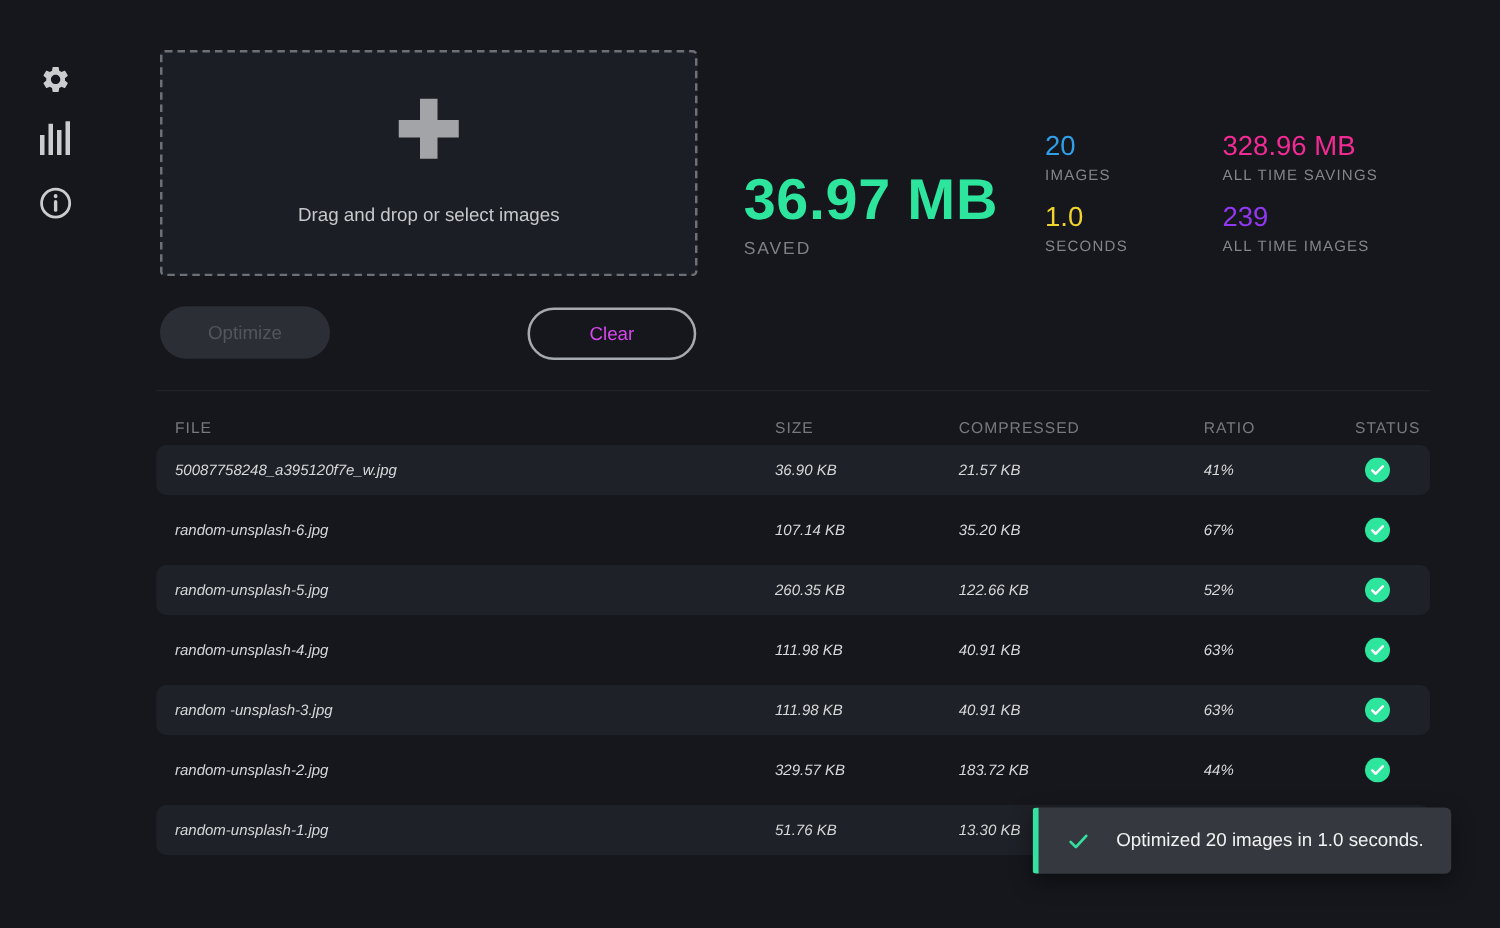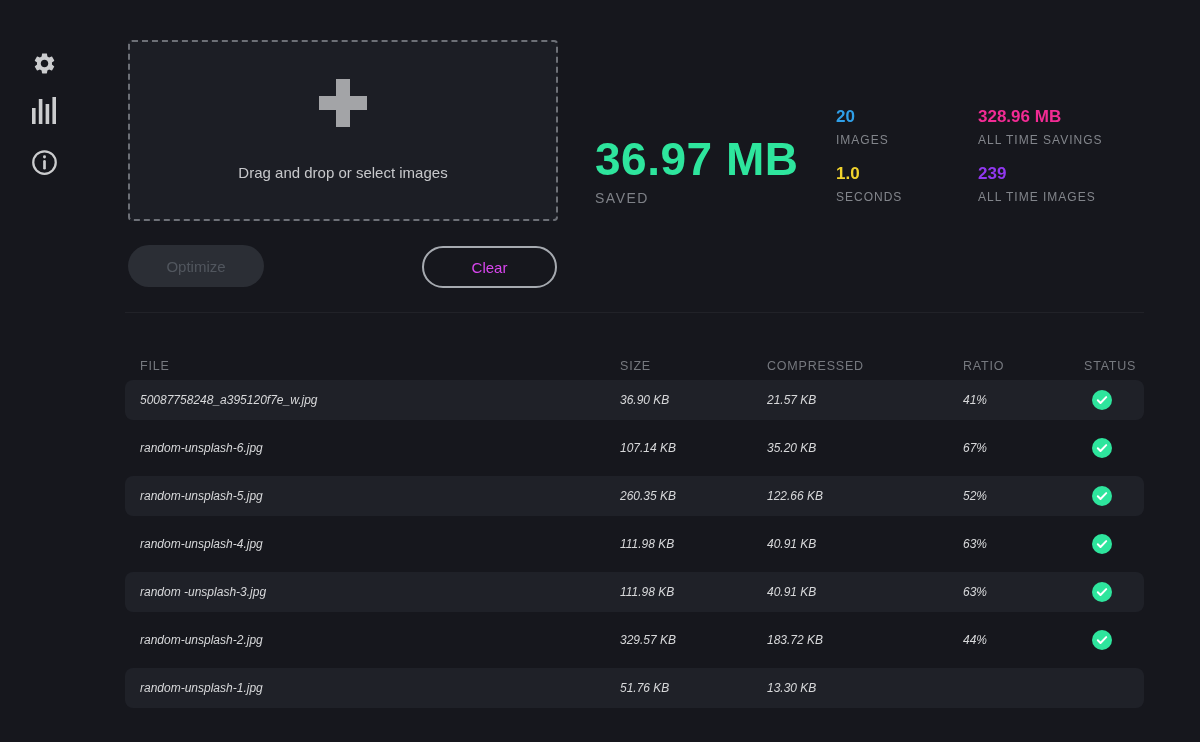--- a/index.html
+++ b/index.html
@@ -32,31 +32,31 @@
 
   
   .saved { position:absolute; left:595px; top:135px; }
   .saved-value { font-size:46px; font-weight:bold; color:#2ee59d; line-height:48px; letter-spacing:0.5px; }
   .saved-label { margin-top:7px; font-size:14px; color:#7e8187; letter-spacing:1.5px; }
 
   .stat-col { position:absolute; top:104px; }
   .stat-col.col-2 { left:836px; }
   .stat-col.col-3 { left:978px; }
   .stat-item { margin-bottom:13px; }
-  .stat-value { font-size:17px; font-weight:bold; line-height:26px; }
+  .stat-value { font-size:22px; font-weight:normal; line-height:26px; }
   .stat-label { font-size:12px; color:#82858b; letter-spacing:1px; margin-top:3px; line-height:15px; }
   .c-blue   { color:#2f9fe8; }
   .c-yellow { color:#f1d32d; }
   .c-pink   { color:#f22b94; }
   .c-purple { color:#9138f0; }
 
   
   .table-sep { position:absolute; left:125px; top:312px; width:1019px; height:1px;
                background:rgba(255,255,255,0.05); }
-  .table { position:absolute; left:125px; top:352px; width:1019px; }
+  .table { position:absolute; left:125px; top:328px; width:1019px; }
   .t-grid { display:grid; grid-template-columns:495px 147px 196px 121px 60px; align-items:center; }
   .t-head { height:28px; }
   .t-head > div { font-size:12.5px; color:#76797f; letter-spacing:0.8px; }
   .cell-file { padding-left:15px; }
   .t-body { margin-top:0; }
   .t-row { height:40px; margin-top:8px; border-radius:8px; font-size:12px; color:#d7d8da;font-style:italic; }
   .t-row:first-child { margin-top:0; }
   .t-row.striped { background:#1f2128; }
   .cell-status { display:flex; align-items:center; padding-left:8px; }
   .check-badge { width:20px; height:20px; display:block; }
@@ -236,14 +236,22 @@
             <svg class="check-badge" viewBox="0 0 20 20">
               <circle cx="10" cy="10" r="10" fill="#2ee59d"></circle>
               <path d="M5.8 10.3l2.7 2.7 5.7-5.9" stroke="#fff" stroke-width="2" fill="none" stroke-linecap="round" stroke-linejoin="round"></path>
             </svg>
           </div>
       </div>
 
     </div>
   </div>
 
+  <div class="toast">
+    <span class="toast-check">
+      <svg width="18" height="18" viewBox="0 0 18 18">
+          <path d="M2.5 9.5l4.2 4.2 8.3-9" stroke="#35e0a1" stroke-width="2.2" fill="none" stroke-linecap="round" stroke-linejoin="round"></path>
+        </svg>
+    </span>
+    <span class="toast-msg">Optimized 20 images in 1.0 seconds.</span>
+  </div>
 
 </div>
 
 </body></html>

